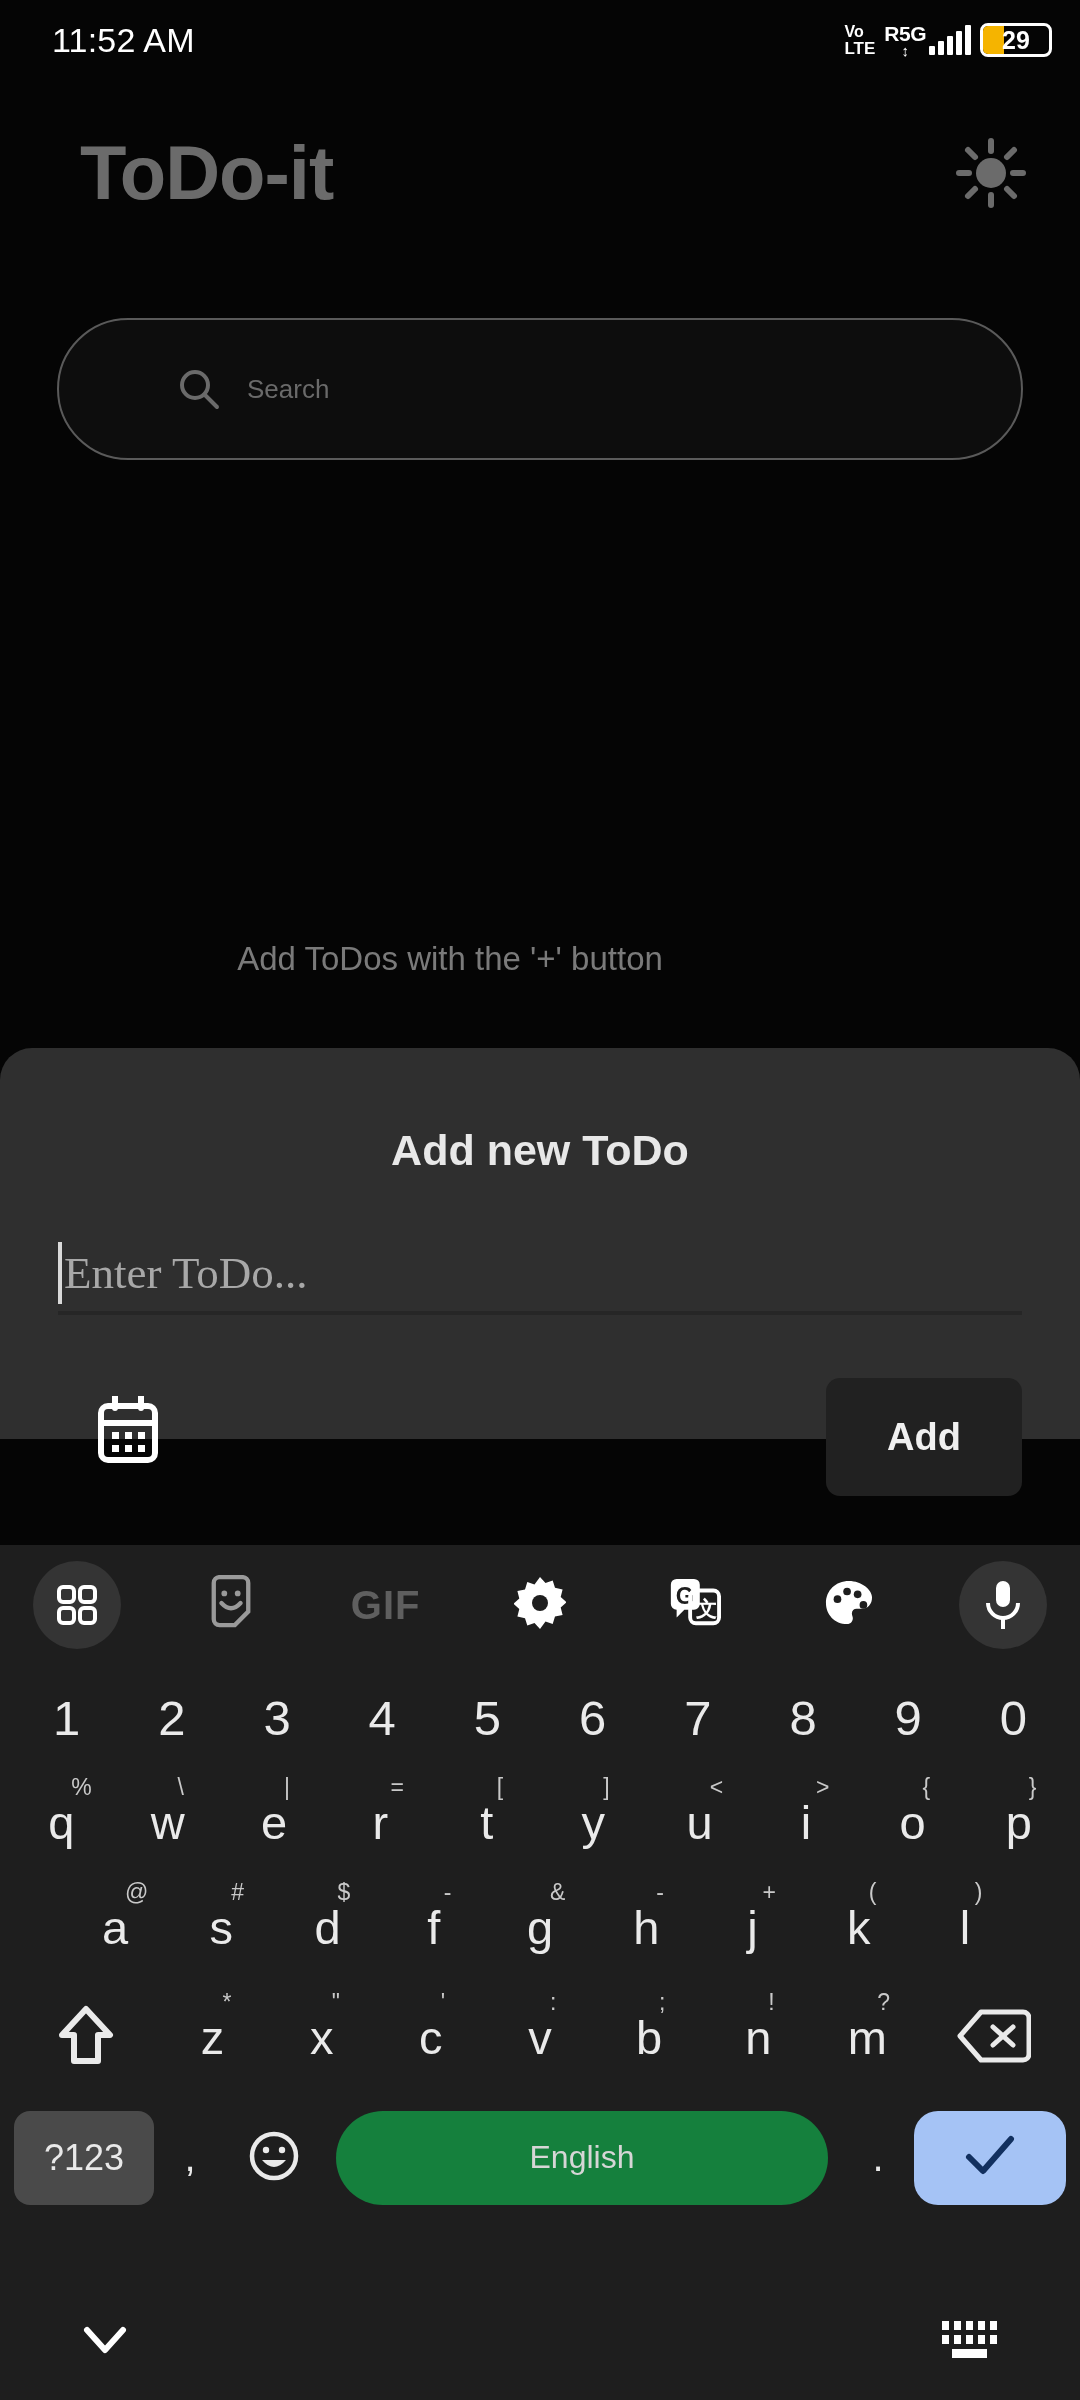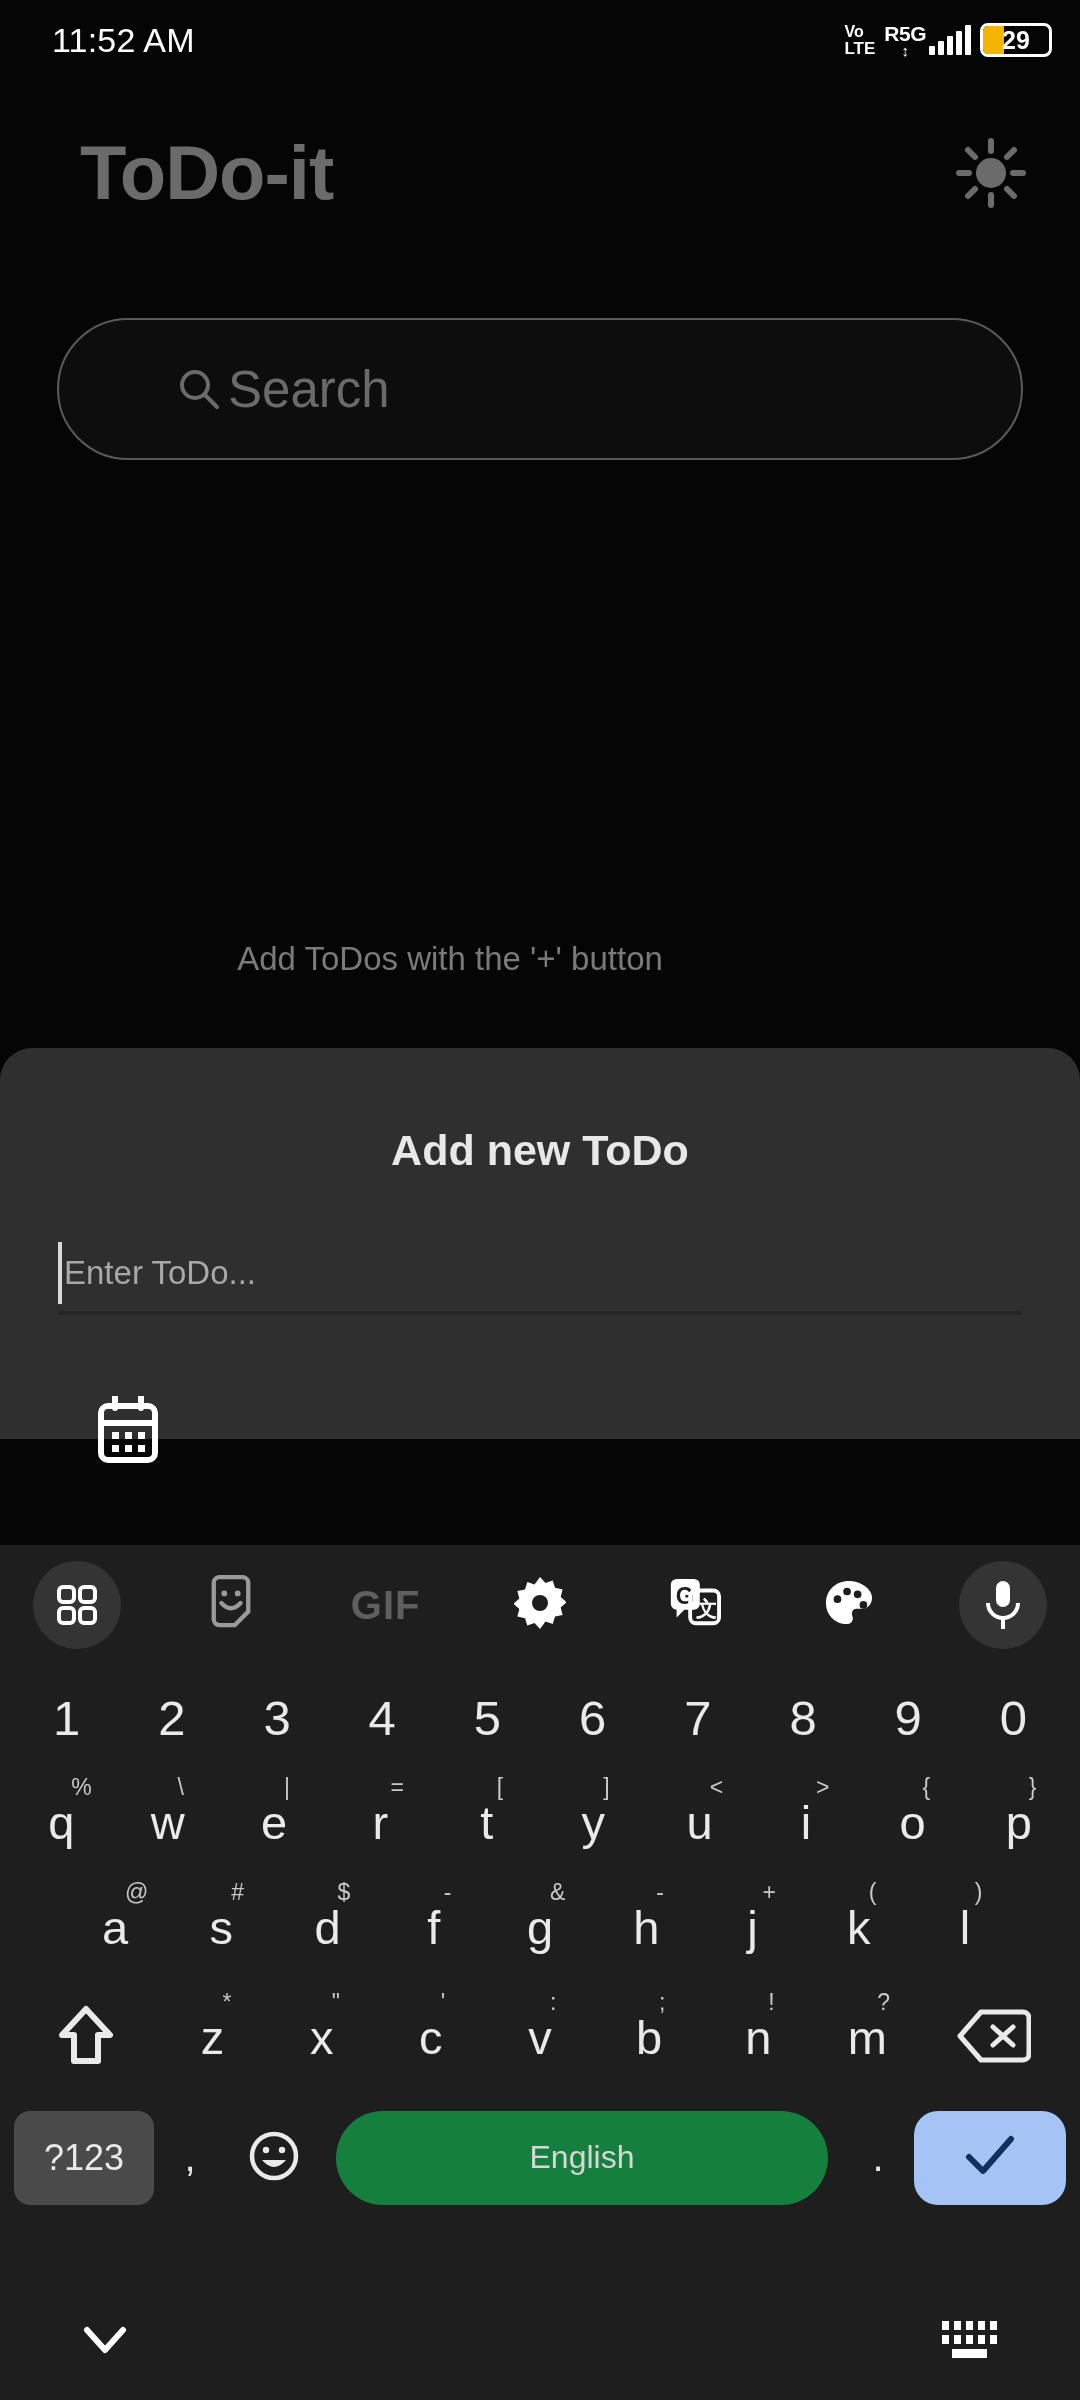--- a/index.html
+++ b/index.html
@@ -67,21 +67,21 @@
 
   
   .searchbar {
     position:absolute; top:318px; left:57px;
     width:966px; height:142px;
     border:2px solid #5a5a5a; border-radius:71px;
     display:flex; align-items:center; padding-left:108px;
     background:#0d0d0d;
   }
   .search-icon { width:44px; height:44px; position:absolute; left:118px; }
-  .search-placeholder { color:#6a6a6a; font-size:51px; margin-left:61px; }
+  .search-placeholder { color:#6a6a6a; font-size:26px; margin-left:80px; }
 
   
   .empty-state {
     position:absolute; top:940px; left:0; width:900px;
     text-align:center; color:#7a7a7a; font-size:33px;
   }
 
   
   .dialog {
     position:absolute; top:1048px; left:0; width:1080px; height:391px;
@@ -91,21 +91,21 @@
     text-align:center; color:#e8e8e8; font-size:43px; font-weight:700;
     margin-top:78px;
   }
   .dialog-input-wrap {
     position:absolute; top:190px; left:58px; width:964px;
   }
   .dialog-input-row { display:flex; align-items:center; height:70px; }
   .caret {
     width:4px; height:62px; background:#d9d9d9; margin-right:2px;
   }
-  .dialog-placeholder { color:#a8a8a8; font-size:33px; }
+  .dialog-placeholder { color:#a8a8a8; font-size:45px;font-family:Liberation Serif, serif; }
   .dialog-divider {
     position:absolute; top:263px; left:58px; width:964px; height:4px;
     background:#262626;
   }
   .dialog-actions {
     position:absolute; top:330px; left:0; width:1080px; height:130px;
   }
   .cal-icon { position:absolute; left:97px; top:18px; width:62px; height:68px; }
   .add-button {
     position:absolute; right:58px; top:0;
@@ -273,20 +273,21 @@
         <line x1="18" y1="0" x2="18" y2="12" stroke="#ffffff" stroke-width="6" stroke-linecap="round"></line>
         <line x1="44" y1="0" x2="44" y2="12" stroke="#ffffff" stroke-width="6" stroke-linecap="round"></line>
         <rect x="15" y="36" width="7" height="7" fill="#ffffff"></rect>
         <rect x="28" y="36" width="7" height="7" fill="#ffffff"></rect>
         <rect x="41" y="36" width="7" height="7" fill="#ffffff"></rect>
         <rect x="15" y="49" width="7" height="7" fill="#ffffff"></rect>
         <rect x="28" y="49" width="7" height="7" fill="#ffffff"></rect>
         <rect x="41" y="49" width="7" height="7" fill="#ffffff"></rect>
       </svg>
     </div>
+    <div class="add-button">Add</div>
   </div>
 </div>
 
 <div class="keyboard">
 
   <div class="kb-toolbar">
 
     <div class="kb-tool">
       <div class="tool-circle">
         <svg viewBox="0 0 44 44" width="44" height="44">

